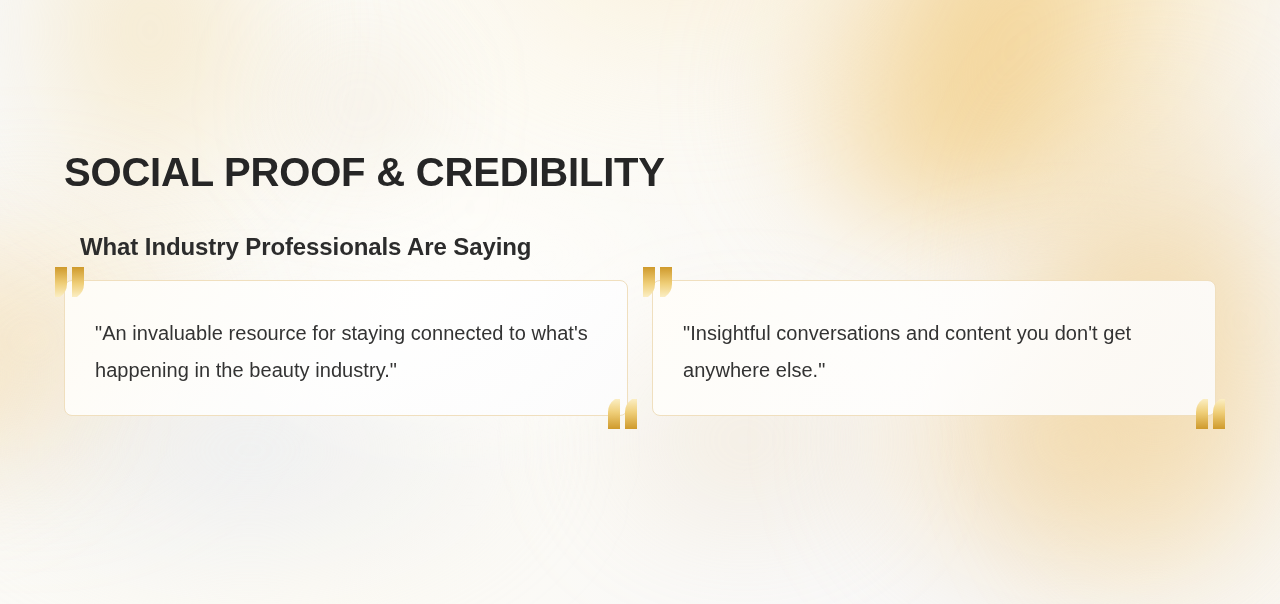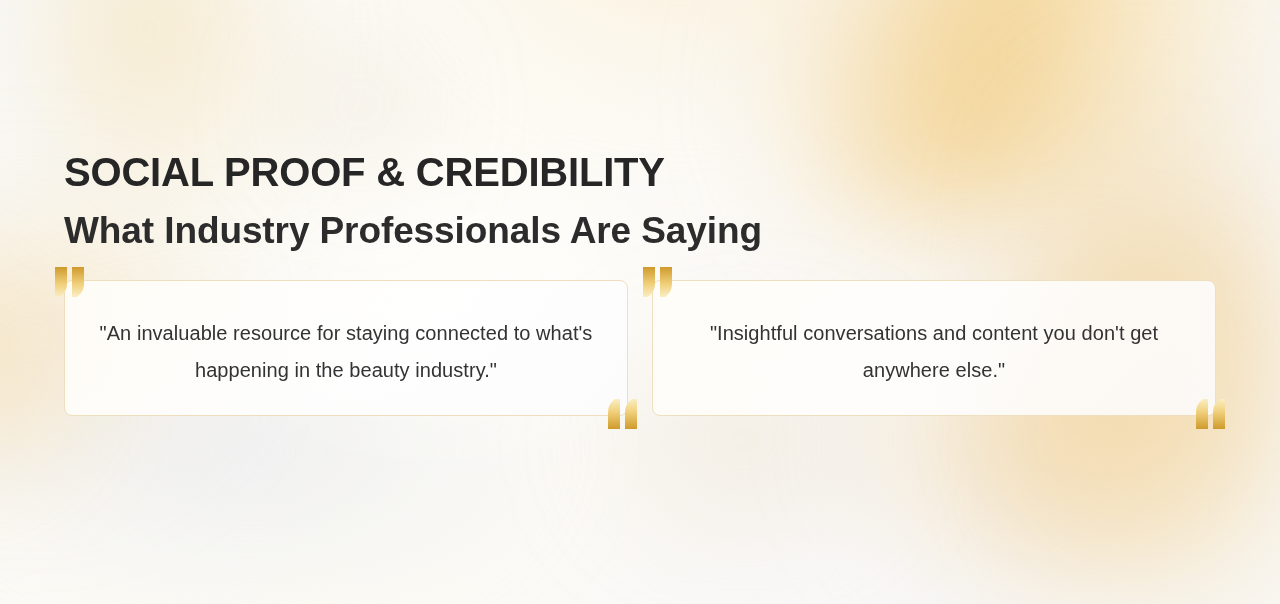--- a/index.html
+++ b/index.html
@@ -14,21 +14,20 @@
     background: #fbfaf8;
   }
 
   
   .stage {
     position: relative;
     width: 1280px;
     height: 604px;
     overflow: hidden;
     background: #fafafa;
-    text-align: center;
   }
 
   
   .bg-layer {
     position: absolute;
     inset: -120px;
     pointer-events: none;
   }
   .bg-base {
     position: absolute;
@@ -122,22 +121,22 @@
     line-height: 48px;
     font-weight: 700;
     letter-spacing: -0.2px;
     color: #262626;
     white-space: nowrap;
   }
   .subhead {
     position: absolute;
     left: 64px;
     top: 211px;
-    margin: 0;
-    font-size: 37px;
+    margin: 16px;
+    font-size: 24px;
     line-height: 40px;
     font-weight: 700;
     letter-spacing: -0.1px;
     color: #2c2c2c;
     white-space: nowrap;
   }
 
   
   .cards {
     position: absolute;

